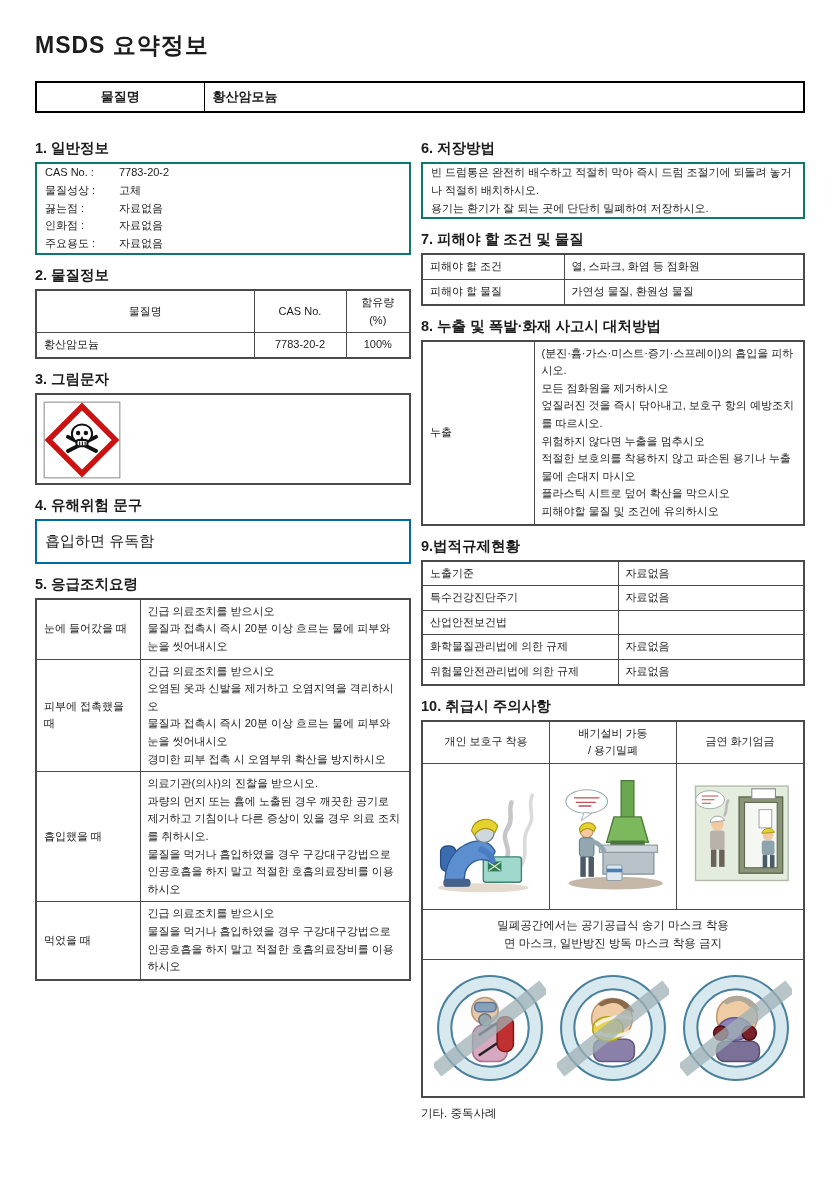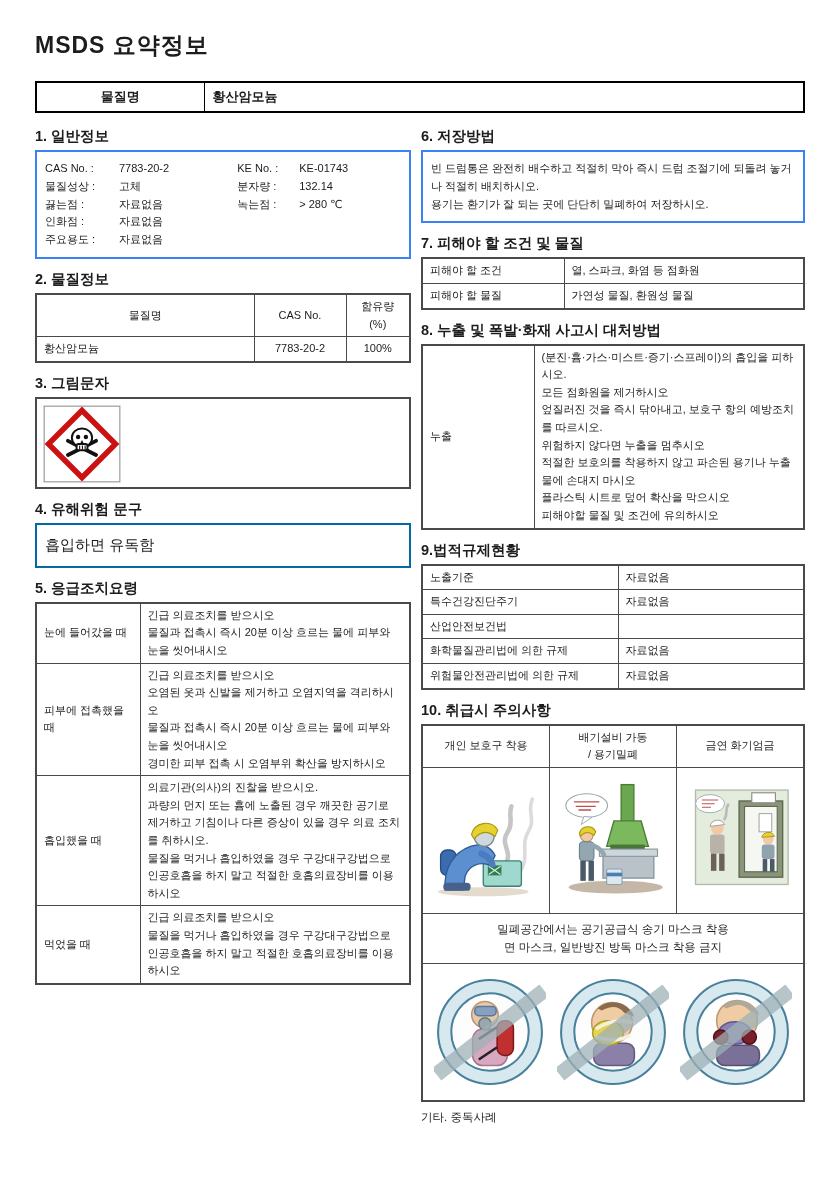--- a/index.html
+++ b/index.html
@@ -19,24 +19,24 @@
     margin: 6px 0 20px 0;
   }
   table { border-collapse: collapse; width: 100%; }
   .hdr-table { border: 2px solid #000; margin-bottom: 14px; }
   .hdr-table td { border: 1px solid #000; font-size: 13px; font-weight: bold; padding: 5px 8px; }
   .hdr-table td.hl { width: 168px; text-align: center; }
   .cols { display: flex; gap: 10px; align-items: flex-start; }
   .col-left  { width: 376px; flex: none; }
   .col-right { flex: 1; min-width: 0; }
   h2.sec { font-size: 14.5px; font-weight: bold; margin: 11px 0 4px 0; }
-  h2.sec:first-child { margin-top: 0; }
+  h2.sec:first-child { margin-top: 12px; }
   .box {
-    border: 2px solid #3b82f6;
-    padding: 8px 8px;
+    border: 2px solid #0f766e;
+    padding: 0 8px;
     font-size: 11px;
     line-height: 1.62;
   }
   .pre { white-space: pre-line; }
   .gi-flex { display: flex; }
   .gi-l { width: 54%; }
   .gi-r { width: 46%; }
   .kv { display: flex; }
   .kv .k { flex: none; width: 74px; }
   .gi-r .kv .k { width: 62px; }
@@ -98,34 +98,20 @@
                 <span class="k">끓는점 :</span>
                 <span class="v">자료없음</span>
               </div>
             <div class="kv">
                 <span class="k">인화점 :</span>
                 <span class="v">자료없음</span>
               </div>
             <div class="kv">
                 <span class="k">주요용도 :</span>
                 <span class="v">자료없음</span>
-              </div>
-          </div>
-          <div class="gi-r">
-            <div class="kv">
-                <span class="k">KE No. :</span>
-                <span class="v">KE-01743</span>
-              </div>
-            <div class="kv">
-                <span class="k">분자량 :</span>
-                <span class="v">132.14</span>
-              </div>
-            <div class="kv">
-                <span class="k">녹는점 :</span>
-                <span class="v">&gt; 280 ℃</span>
               </div>
           </div>
         </div>
       </div>
 
       <h2 class="sec">2. 물질정보</h2>
       <table class="dtable s2">
         <tbody>
             <tr>
           <th class="c1">물질명</th>

